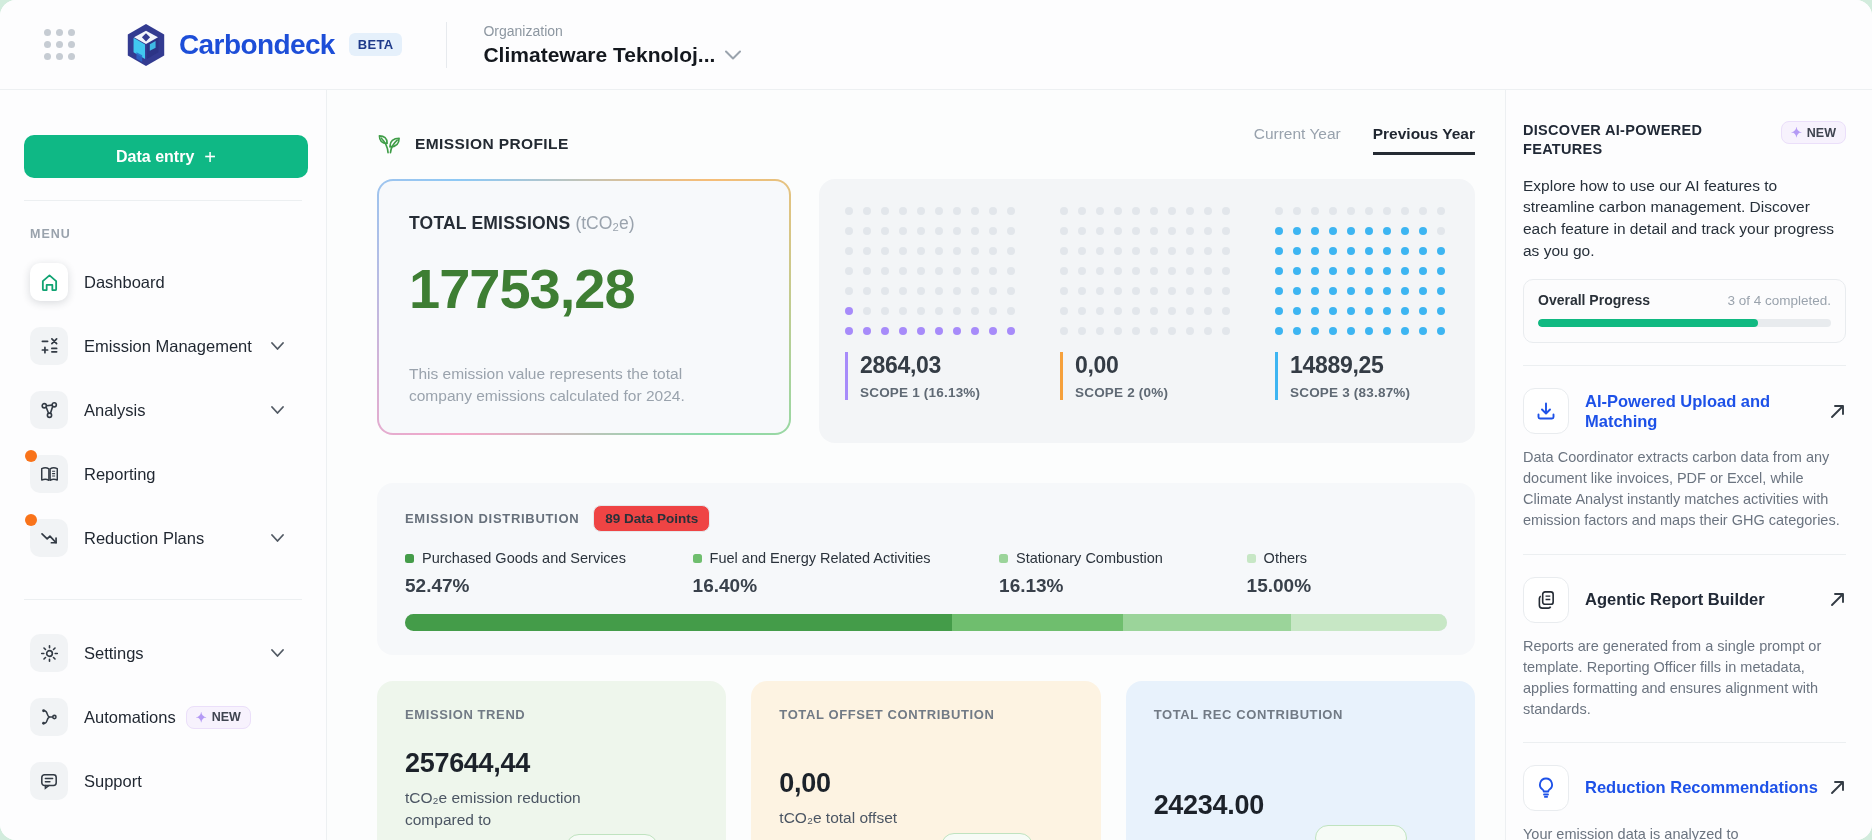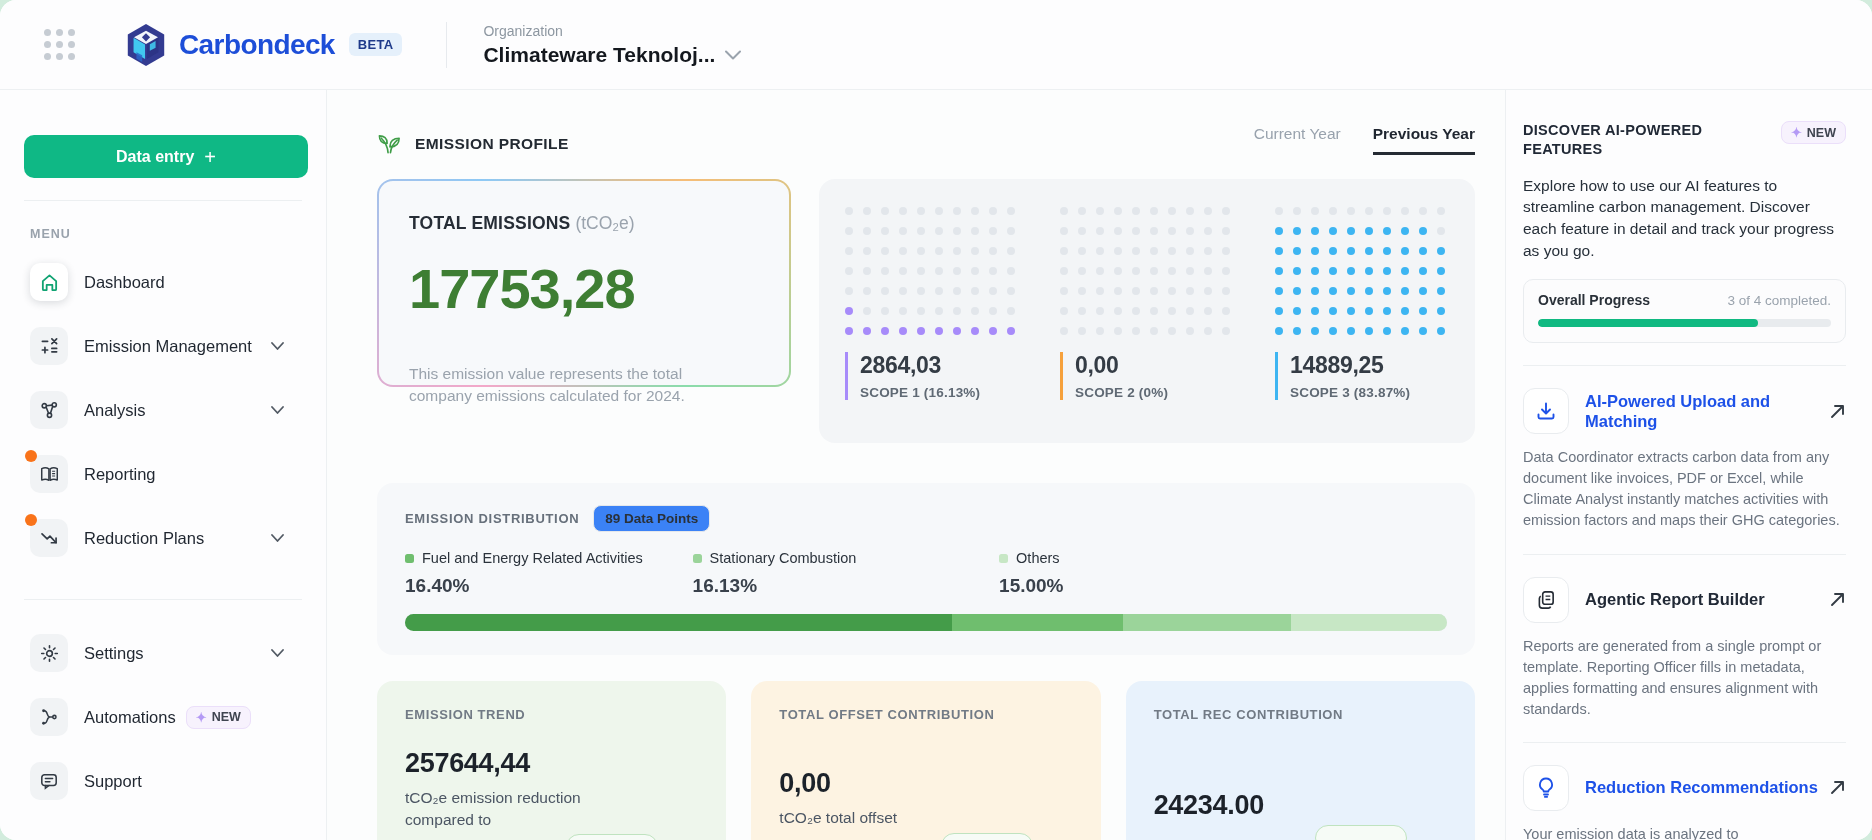--- a/index.html
+++ b/index.html
@@ -83,21 +83,21 @@
   .main { flex:1; padding:35px 30px 0 50px; min-width:0; background:#fcfdfd; }
   .section-head { display:flex; align-items:flex-end; justify-content:space-between; }
   .section-title-wrap { display:flex; align-items:center; gap:13px; }
   .section-title { font-size:15.5px; font-weight:bold; color:#232a32; letter-spacing:0.4px; }
   .tabs { display:flex; gap:32px; }
   .tab { font-size:15.5px; color:#98a2ad; padding-bottom:9px; cursor:pointer; }
   .tab.active { color:#1f2630; font-weight:bold; border-bottom:3px solid #252b33; }
   .row1 { display:flex; gap:28px; margin-top:24px; }
   
   .total-card {
-    width:414px; flex:0 0 414px; height:208px; border-radius:16px;
+    width:414px; flex:0 0 414px; height:256px; border-radius:16px;
     border:2px solid transparent;
     background:
       linear-gradient(#f7f9fb,#f7f9fb) padding-box,
       conic-gradient(from 45deg, #f6bd77, #8adcab 90deg, #f3a8c9 180deg, #8ec9f5 270deg, #f6bd77 360deg) border-box;
     padding:32px 30px 28px 30px;
   }
   .total-title-row { font-size:17.5px; }
   .total-title { font-weight:bold; color:#262d36; letter-spacing:0.2px; }
   .total-unit { color:#9aa3ad; }
   .total-value { font-size:56px; font-weight:bold; color:#3e7e33; letter-spacing:-1px; margin-top:22px; }
@@ -110,21 +110,21 @@
   .dots { display:grid; grid-template-columns:repeat(10,8px); gap:12px 10px; }
   .dot { width:8px; height:8px; border-radius:50%; background:#e2e6eb; }
   .scope-value-block { margin-top:17px; border-left:3.5px solid #ccc; padding-left:12px; }
   .scope-value { font-size:23px; font-weight:bold; color:#343c45; letter-spacing:-0.3px; }
   .scope-label { font-size:13.5px; font-weight:bold; color:#5f6974; margin-top:6px; letter-spacing:0.2px; }
   
   .dist-card { margin-top:40px; border-radius:16px; background:#f6f8fa; padding:22px 28px 24px 28px; }
   .dist-head { display:flex; align-items:center; gap:14px; }
   .dist-title { font-size:13px; font-weight:bold; color:#67707b; letter-spacing:0.7px;text-align:center; }
   .dist-badge {
-    background:#3b82f6; border:1px solid #e5e8eb; border-radius:8px;
+    background:#ef4444; border:1px solid #e5e8eb; border-radius:8px;
     padding:5px 11px; font-size:13.5px; font-weight:600; color:#2a3139;
   }
   .legend-row { display:grid; grid-template-columns:1.22fr 1.3fr 1.05fr 0.85fr; margin-top:18px; }
   .legend-name { display:flex; align-items:center; gap:8px; font-size:14.5px; color:#2b333c; }
   .swatch { width:9px; height:9px; border-radius:2.5px; flex:0 0 9px; }
   .legend-pct { font-size:19px; font-weight:bold; color:#39414b; margin-top:9px; }
   .dist-bar { display:flex; height:17px; border-radius:9px; overflow:hidden; margin-top:17px; background:#dfe4e8; }
   .dist-bar > div { height:100%; }
   
   .row3 { display:flex; gap:25px; margin-top:26px; }
@@ -583,20 +583,27 @@
       </div>
 
       <div class="dist-card">
         <div class="dist-head">
           <span class="dist-title">EMISSION DISTRIBUTION</span>
           <span class="dist-badge">89 Data Points</span>
         </div>
         <div class="legend-row">
           <div class="legend-item">
             <div class="legend-name">
+                <span class="swatch" style="background: rgb(68, 156, 73);"></span>
+                <span>Purchased Goods and Services</span>
+              </div>
+            <div class="legend-pct">52.47%</div>
+          </div>
+          <div class="legend-item">
+            <div class="legend-name">
                 <span class="swatch" style="background: rgb(111, 190, 110);"></span>
                 <span>Fuel and Energy Related Activities</span>
               </div>
             <div class="legend-pct">16.40%</div>
           </div>
           <div class="legend-item">
             <div class="legend-name">
                 <span class="swatch" style="background: rgb(155, 212, 154);"></span>
                 <span>Stationary Combustion</span>
               </div>

